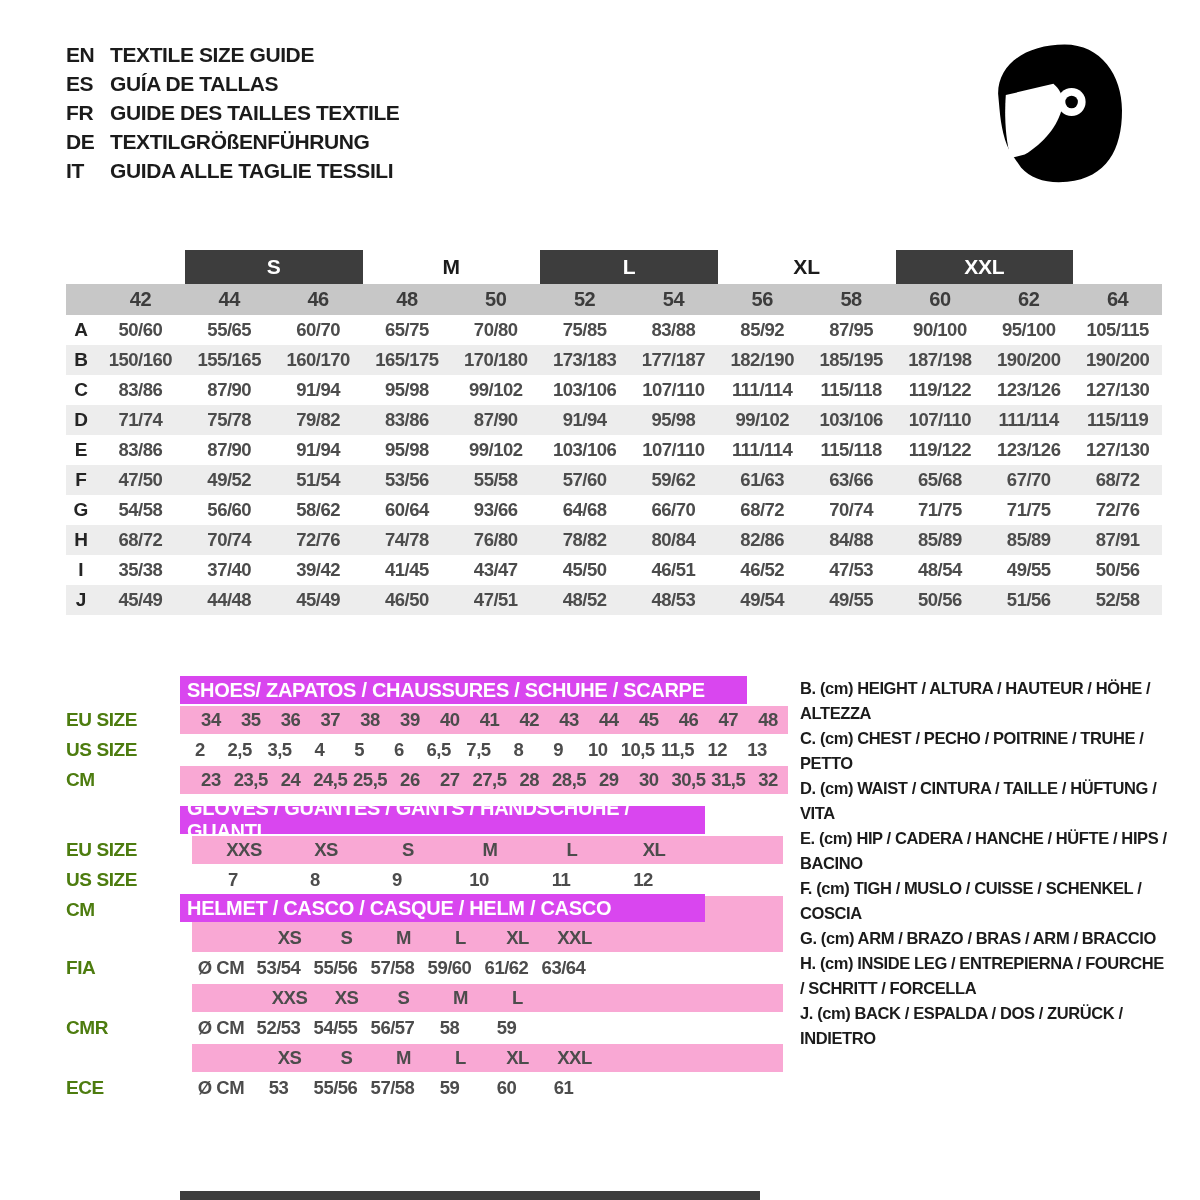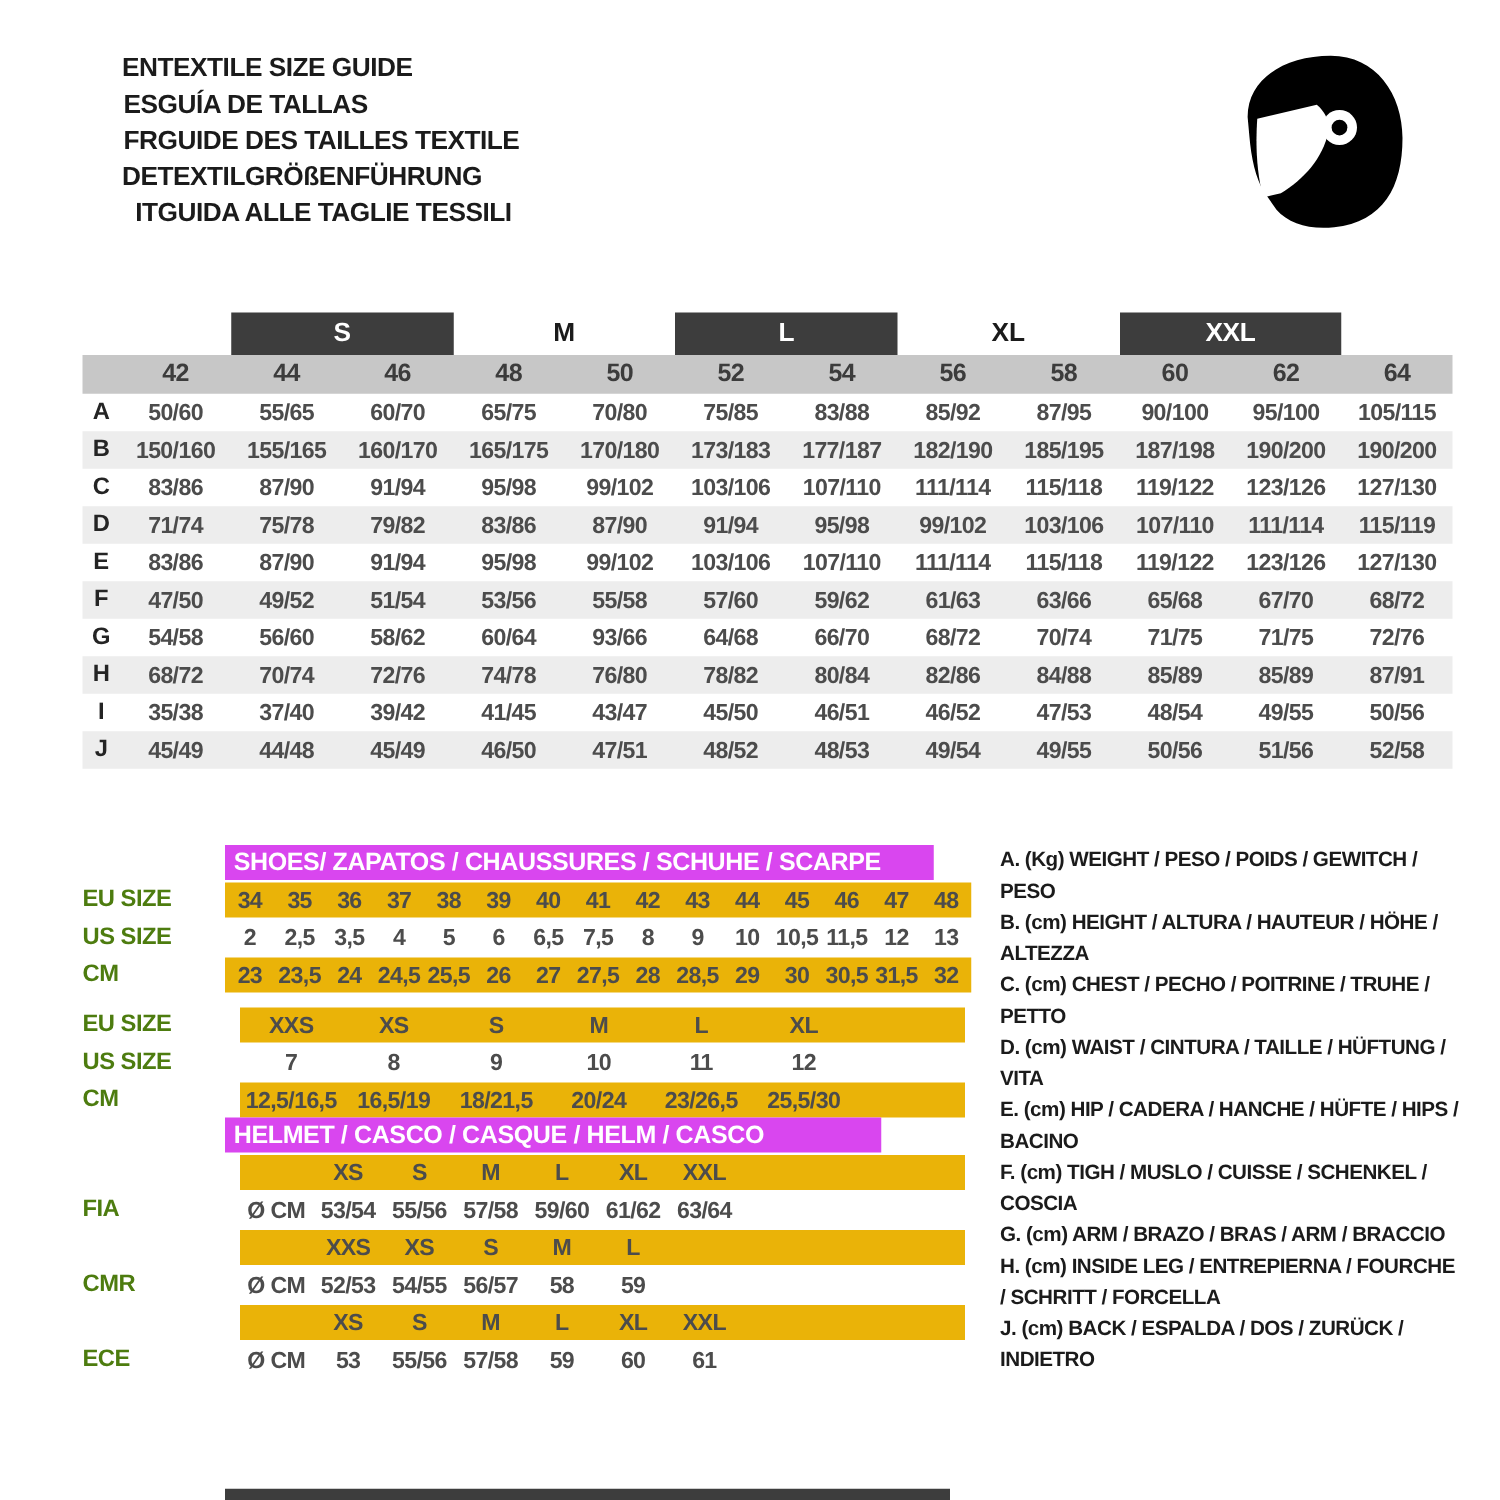--- a/index.html
+++ b/index.html
@@ -1,20 +1,20 @@
 <!DOCTYPE html>
 <html><head>
 <meta charset="utf-8">
 <style>
   html,body{margin:0;padding:0;background:#fff;}
   .page{position:relative;width:1200px;height:1200px;background:#fff;overflow:hidden;
         font-family:"Liberation Sans",sans-serif;font-weight:bold;color:#4c4c4c;}
 
   
-  .lang-block{position:absolute;left:82px;top:40px;text-align:right;}
+  .lang-block{position:absolute;left:66px;top:40px;}
   .lang-row{display:flex;height:29px;align-items:center;font-size:21px;color:#1b1b1b;letter-spacing:-0.4px;}
   .lang-code{width:44px;}
 
   
   .helmet-icon{position:absolute;left:975px;top:32px;width:168px;height:168px;}
 
   
   .main-table{position:absolute;left:66px;top:250px;width:1096px;}
   .grid-row{display:grid;grid-template-columns:30px repeat(12,1fr);}
   .band-row{height:34px;}
@@ -34,21 +34,21 @@
   #gloves{top:806px;}
   #helmet{top:894px;}
   .srow{display:flex;margin-bottom:2px;}
   .slabel{width:114px;display:flex;align-items:center;font-size:19px;color:#4d7c0f;letter-spacing:-0.4px;height:28px;}
   .sbar{background:#d946ef;color:#fff;display:flex;align-items:center;padding-left:7px;font-size:20px;height:28px;letter-spacing:-0.3px;box-sizing:border-box;}
   #shoes .sbar{width:567px;}
   #gloves .sbar,#helmet .sbar{width:525px;}
   .sdata{display:flex;height:28px;}
   #shoes .sdata{width:597px;}
   #gloves .sdata,#helmet .sdata{width:580px;margin-left:12px;}
-  .sdata.gray{background:#eab308;}
+  .sdata.gray{background:#f9a8d4;padding-left:11px;}
   .sdata .cell{font-size:18.5px;}
   #shoes .cell{flex:1;}
   .gcell{width:82px;flex:none;}
   .hunit{width:58px;flex:none;}
   .hcell{width:57px;flex:none;}
   .filler{flex:1;}
 
   
   .legend{position:absolute;left:800px;top:676px;width:372px;font-size:16.5px;line-height:25px;color:#1b1b1b;letter-spacing:-0.4px;}
 
@@ -330,20 +330,24 @@
           <div class="cell">29</div>
           <div class="cell">30</div>
           <div class="cell">30,5</div>
           <div class="cell">31,5</div>
           <div class="cell">32</div>
         </div>
       </div>
     </div>
 
   <div class="section" id="gloves">
+    <div class="srow">
+      <div class="slabel"></div>
+      <div class="sbar">GLOVES / GUANTES / GANTS / HANDSCHUHE / GUANTI</div>
+    </div>
   <div class="srow">
         <div class="slabel">EU SIZE</div>
         <div class="sdata gray">
           <div class="cell gcell">XXS</div>
           <div class="cell gcell">XS</div>
           <div class="cell gcell">S</div>
           <div class="cell gcell">M</div>
           <div class="cell gcell">L</div>
           <div class="cell gcell">XL</div>
           <div class="filler"></div>
@@ -454,21 +458,20 @@
           <div class="cell hcell">57/58</div>
           <div class="cell hcell">59</div>
           <div class="cell hcell">60</div>
           <div class="cell hcell">61</div>
           <div class="filler"></div>
         </div>
       </div>
     </div>
 
   <div class="legend" id="legend">
-      <div class="legend-line">A. (Kg) WEIGHT / PESO / POIDS / GEWITCH / PESO</div>
       <div class="legend-line">B. (cm) HEIGHT / ALTURA / HAUTEUR / HÖHE / ALTEZZA</div>
       <div class="legend-line">C. (cm) CHEST / PECHO / POITRINE / TRUHE / PETTO</div>
       <div class="legend-line">D. (cm) WAIST / CINTURA / TAILLE / HÜFTUNG / VITA</div>
       <div class="legend-line">E. (cm) HIP / CADERA / HANCHE / HÜFTE / HIPS / BACINO</div>
       <div class="legend-line">F. (cm) TIGH / MUSLO / CUISSE / SCHENKEL / COSCIA</div>
       <div class="legend-line">G. (cm) ARM / BRAZO / BRAS / ARM / BRACCIO</div>
       <div class="legend-line">H. (cm) INSIDE LEG / ENTREPIERNA / FOURCHE / SCHRITT / FORCELLA</div>
       <div class="legend-line">J. (cm) BACK / ESPALDA / DOS / ZURÜCK / INDIETRO</div>
     </div>
 

